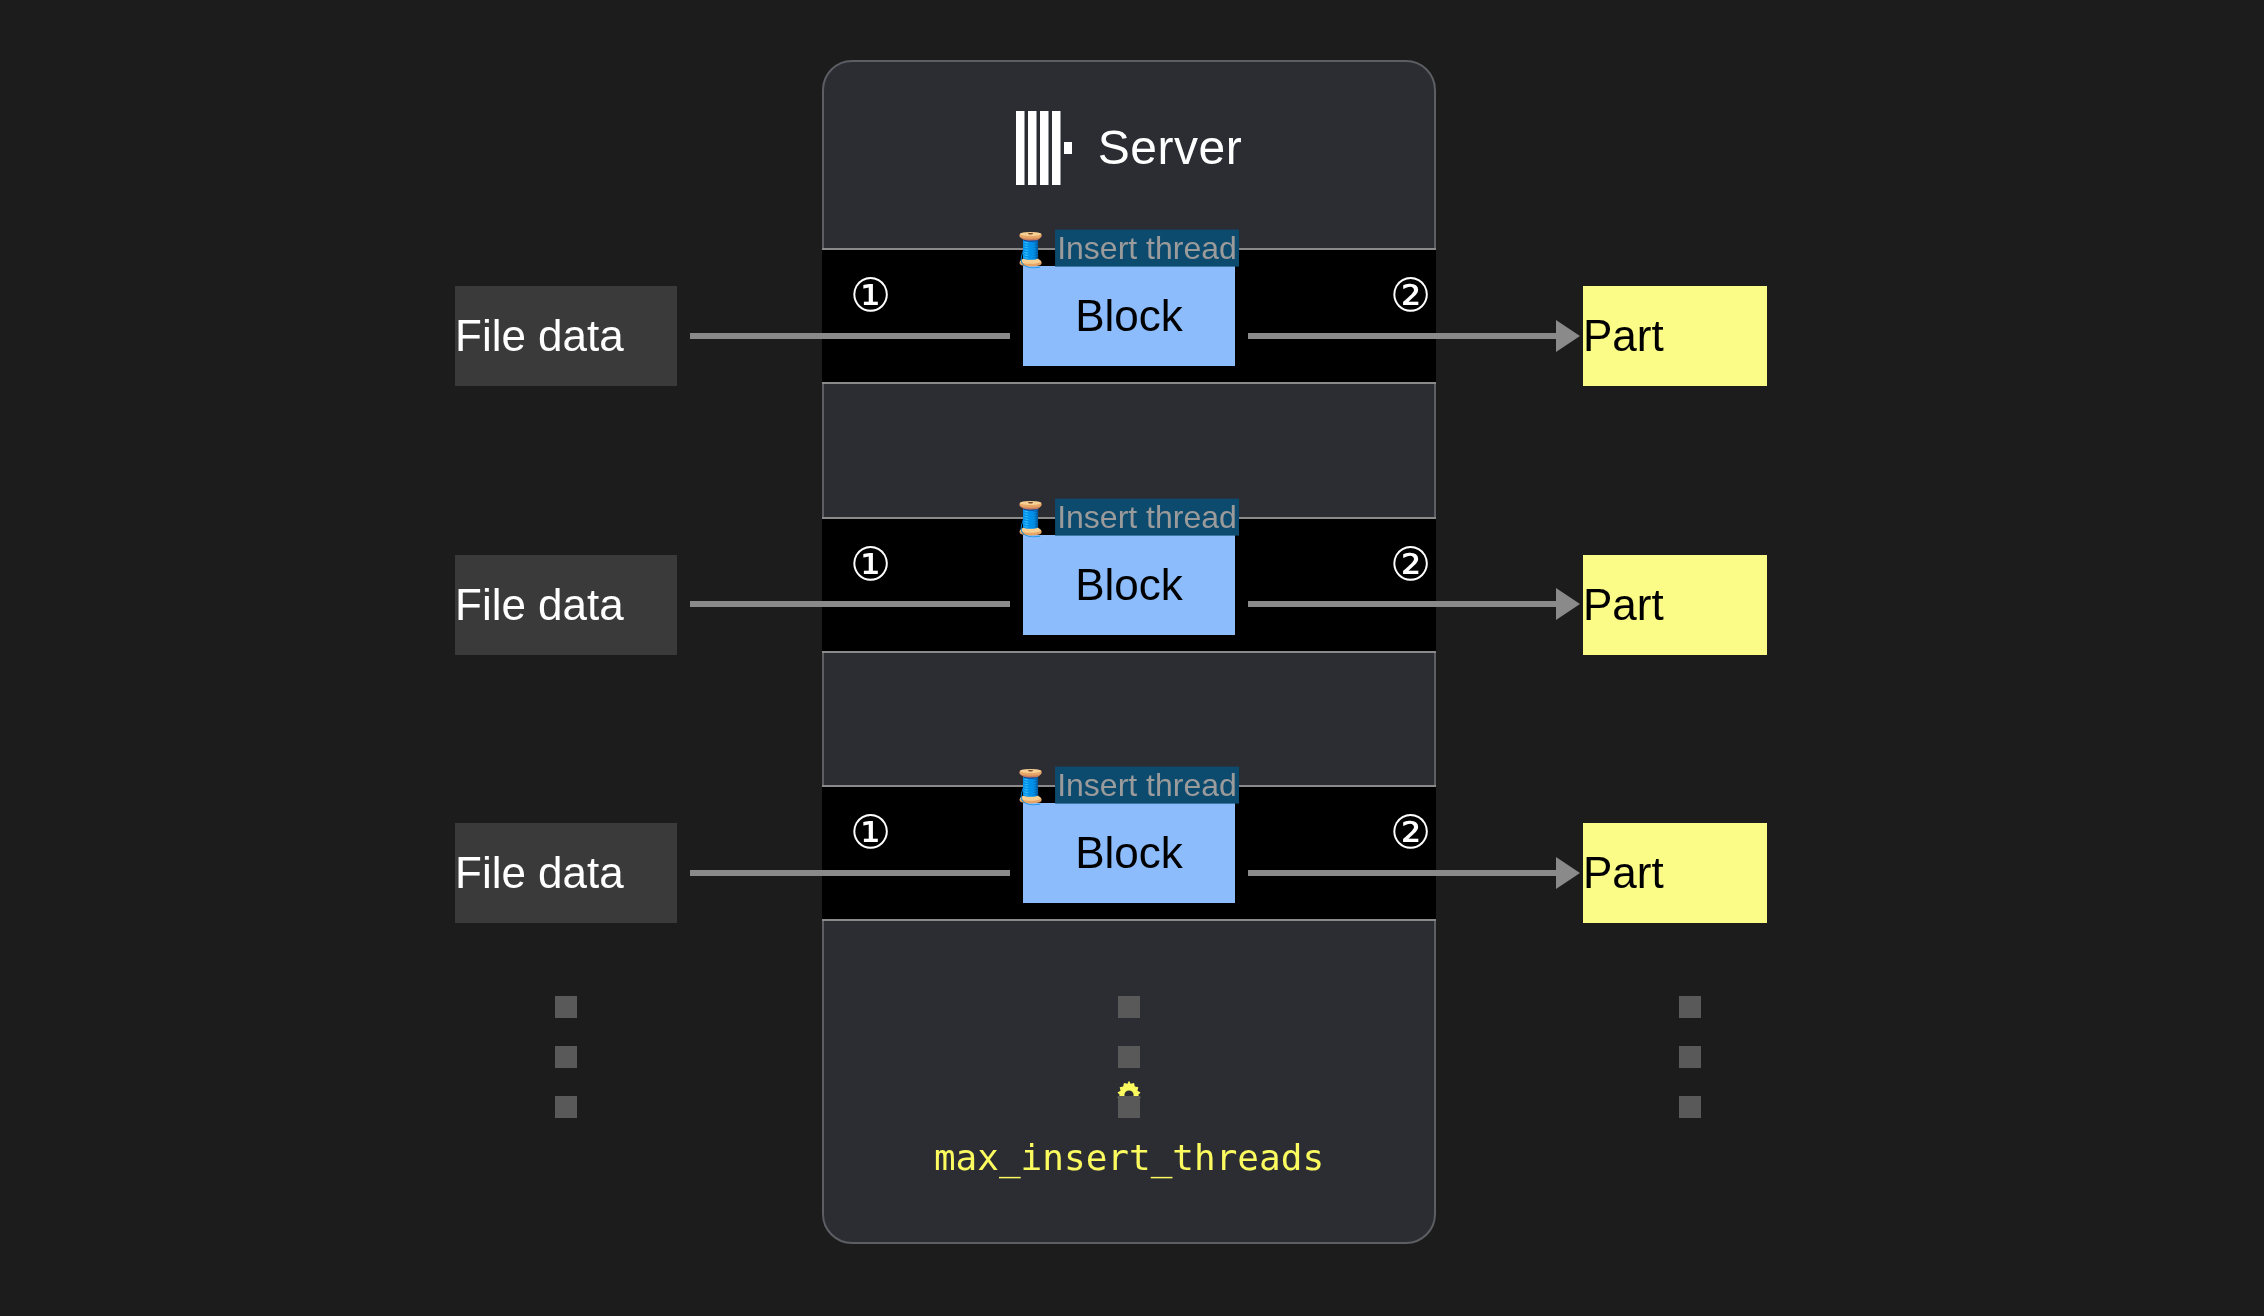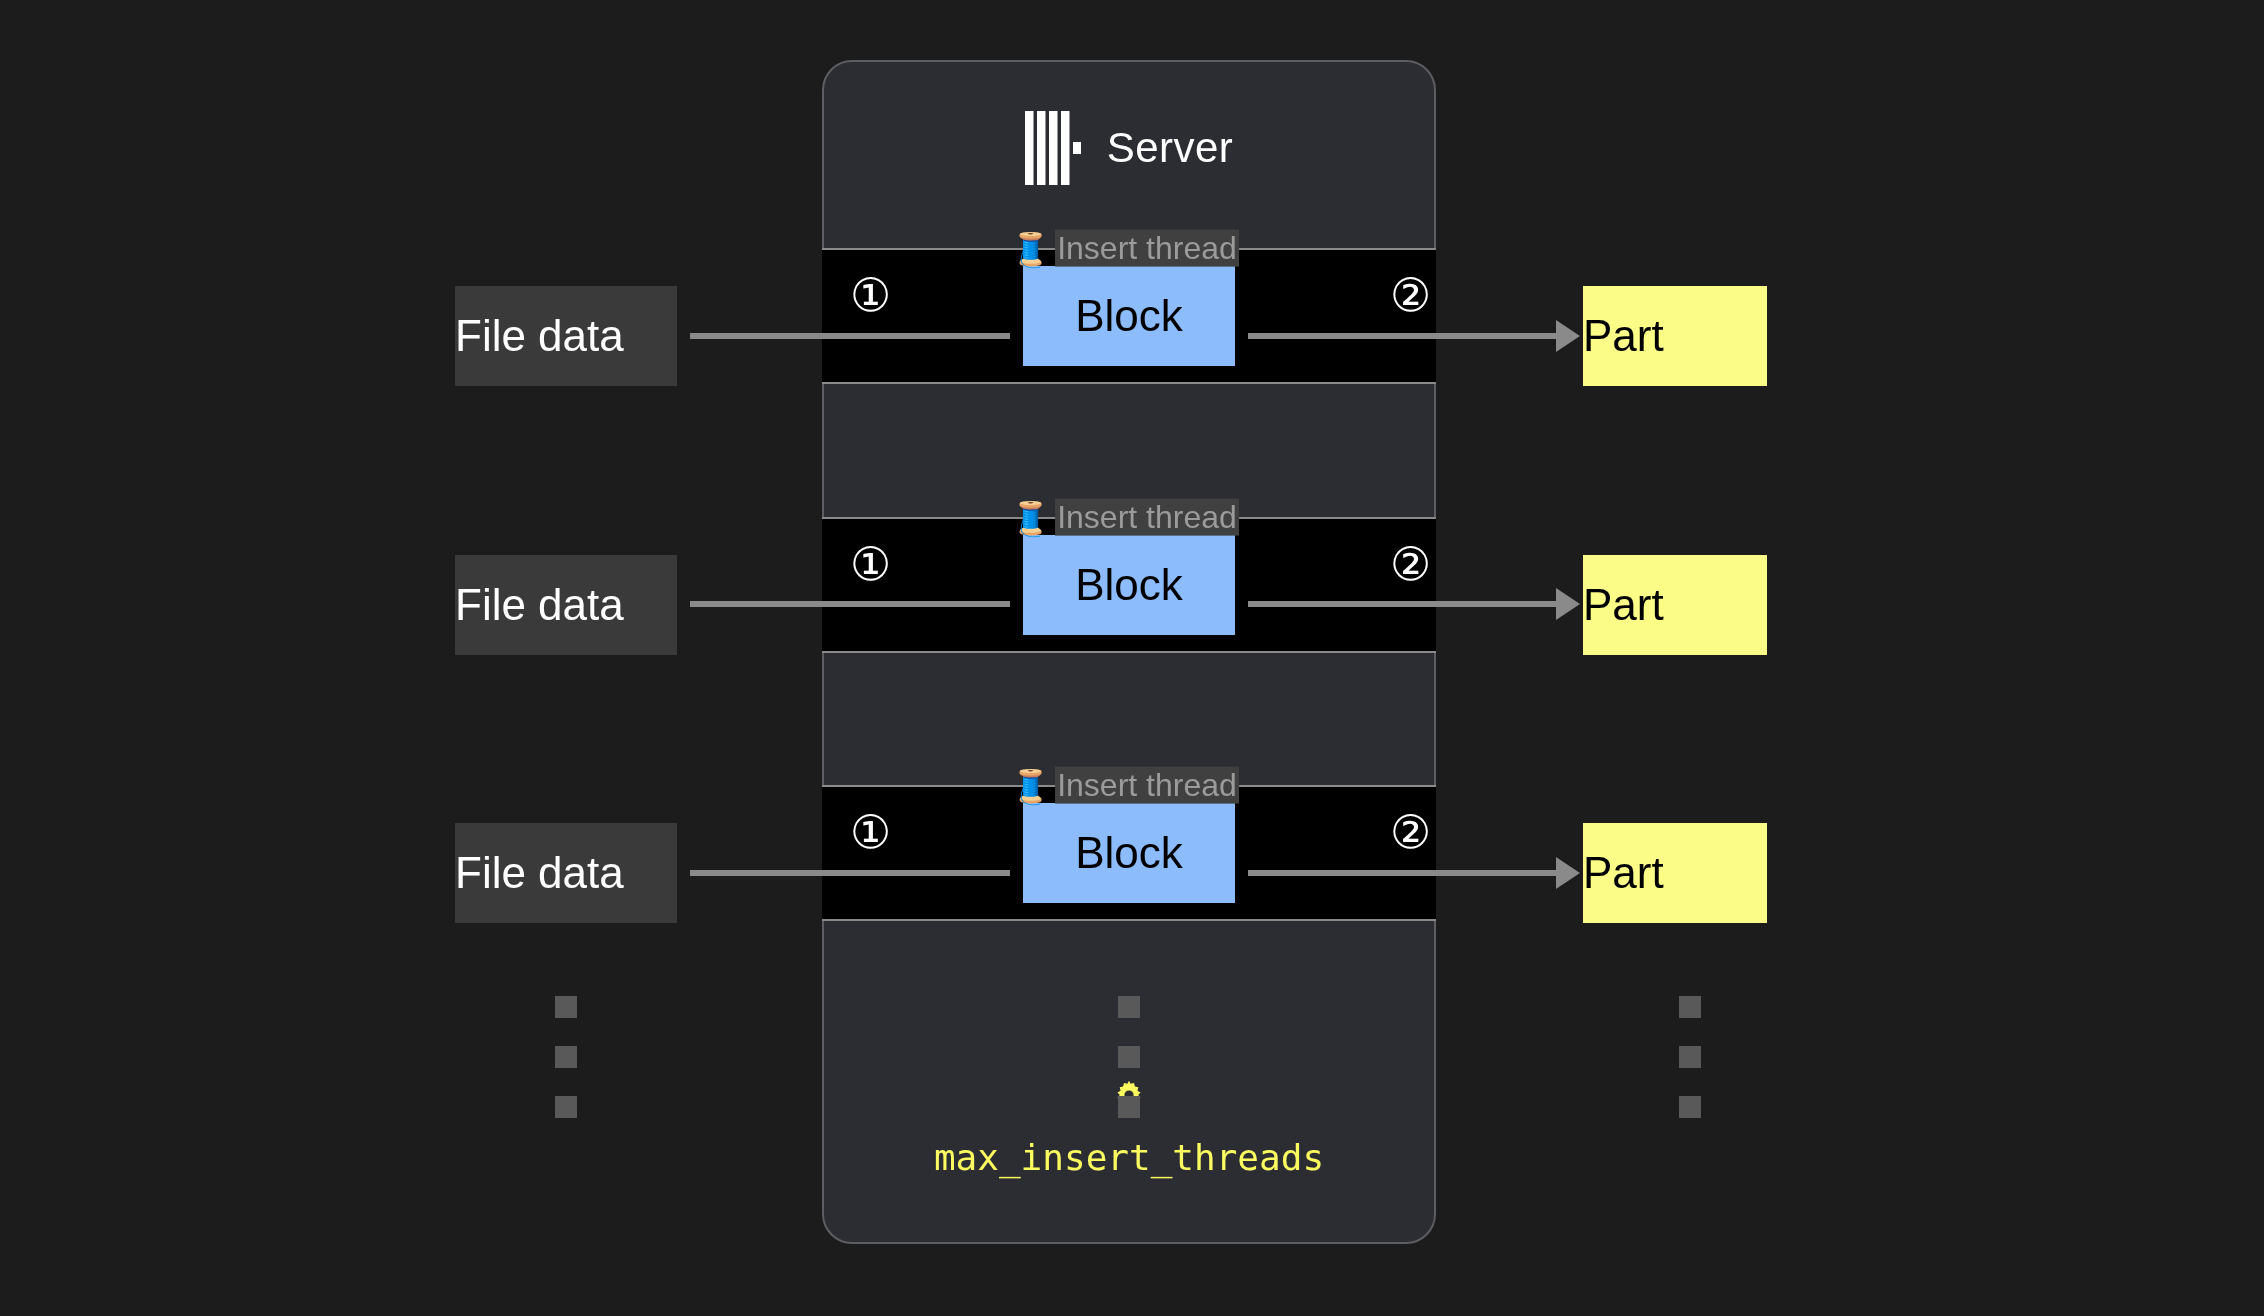--- a/index.html
+++ b/index.html
@@ -48,21 +48,21 @@
     gap: 26px;
   }
 
   .ch-logo {
     display: block;
     width: 56px;
     height: 74px;
   }
 
   .server-title {
-    font-size: 42px;
+    font-size: 48px;
     font-weight: 400;
     color: #ffffff;
     letter-spacing: 0.5px;
     line-height: 1;
   }
 
   
   .lane {
     position: absolute;
     left: -2px;
@@ -94,21 +94,21 @@
   .lane-label .thread-emoji {
     font-size: 33px;
     line-height: 1;
     position: relative;
     top: 1px;
   }
 
   .lane-label .lane-label-text {
     font-size: 32px;
     color: #9b9b9b;
-    background: #404040;
+    background: #0c4a6e;
     padding: 0 2px;
     line-height: 1.15;
   }
 
   
   .step-circle {
     position: absolute;
     font-size: 46px;
     line-height: 1;
     color: #ffffff;

